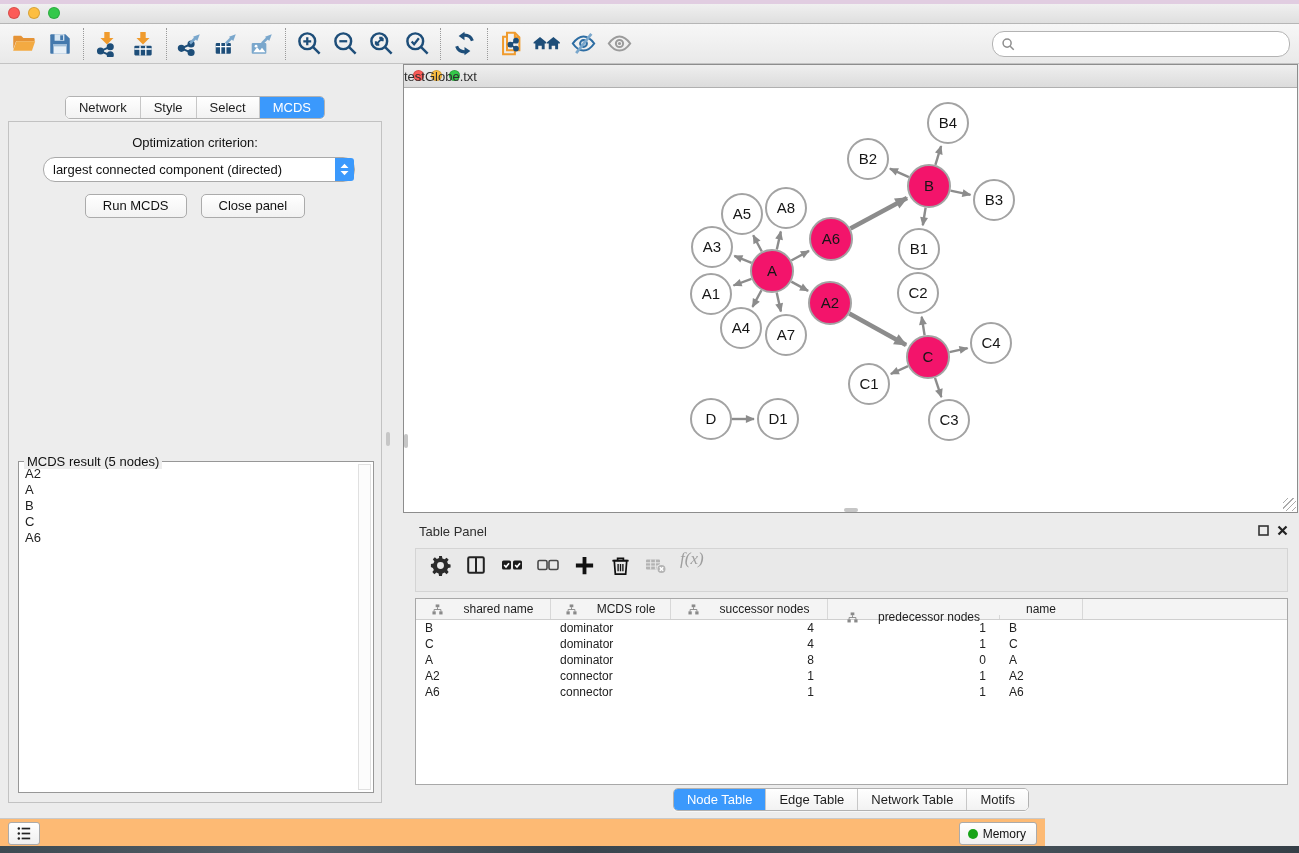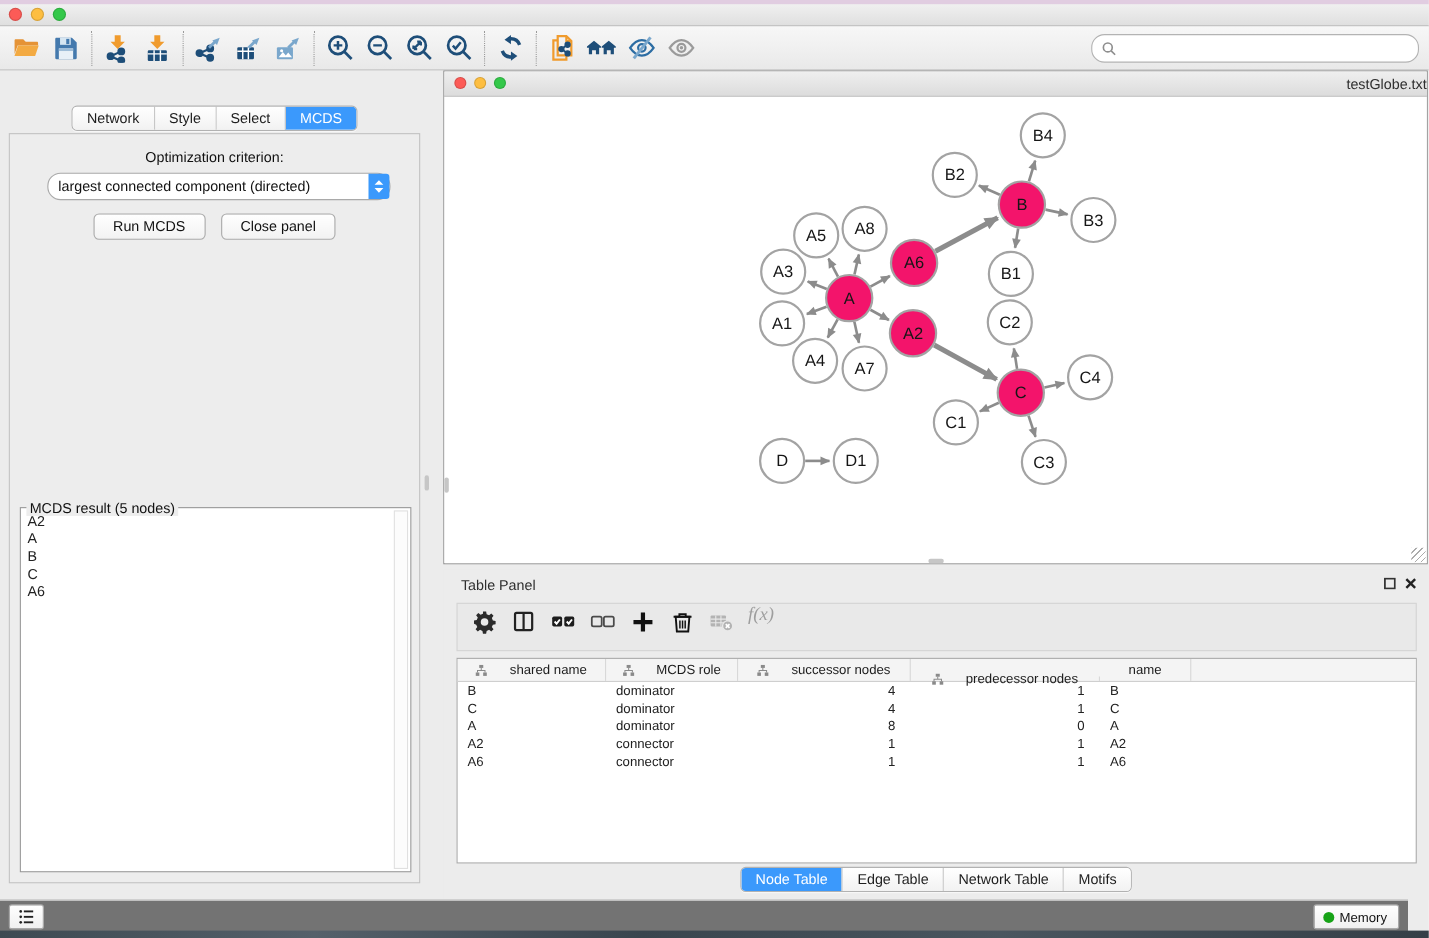--- a/index.html
+++ b/index.html
@@ -54,21 +54,21 @@
   .vscroll-track{position:absolute;top:2px;right:2px;bottom:2px;width:13px;background:#fcfcfc;border:1px solid #e0e0e0;box-sizing:border-box;}
   .scroll-mark{position:absolute;background:#c6c6c6;border-radius:2px;}
 
   
   #network-window{position:absolute;left:403px;top:64px;width:895px;height:449px;border:1px solid #8d8d8d;
                   background:#fff;box-sizing:border-box;}
   #nw-titlebar{position:absolute;left:0;top:0;right:0;height:22px;background:linear-gradient(#efefef,#dcdcdc);
                border-bottom:1px solid #b0b0b0;}
   #nw-titlebar .lights{top:5px;left:9px;gap:7px;}
   #nw-titlebar .light{width:11px;height:11px;}
-  #nw-titlebar .title{position:absolute;left:0;right:0;top:4px;text-align:right;font-size:13px;color:#2e2e2e;}
+  #nw-titlebar .title{position:absolute;left:0;right:0;top:4px;text-align:left;font-size:13px;color:#2e2e2e;}
   #nw-canvas{position:absolute;left:0;top:23px;right:0;bottom:0;background:#fff;}
   #resize-grip{position:absolute;right:1px;bottom:1px;width:13px;height:13px;
     background:repeating-linear-gradient(135deg,transparent 0 3px,#ababab 3px 4px);}
 
   
   #table-panel{position:absolute;left:403px;top:518px;width:896px;height:300px;background:#ececec;}
   #table-panel .panel-head{left:16px;right:11px;}
   #tp-toolbar{position:absolute;left:12px;right:11px;top:30px;height:44px;background:#e9e9e9;
               border:1px solid #d4d4d4;display:flex;align-items:flex-start;padding-left:8px;box-sizing:border-box;gap:4px;}
   .tp-btn{width:32px;height:32px;display:flex;align-items:center;justify-content:center;flex:0 0 auto;}
@@ -76,21 +76,21 @@
   #tp-table{position:absolute;left:12px;right:11px;top:80px;height:187px;background:#fff;border:1px solid #a8a8a8;
             box-sizing:border-box;overflow:hidden;font-size:12px;}
   .thead{display:flex;height:21px;background:#f4f4f4;border-bottom:1px solid #cfcfcf;box-sizing:border-box;}
   .th{display:flex;align-items:center;justify-content:center;gap:20px;border-right:1px solid #d8d8d8;
       box-sizing:border-box;color:#1c1c1c;}
   .trow{display:flex;height:16px;align-items:center;}
   .td{box-sizing:border-box;white-space:nowrap;overflow:hidden;}
   #tp-tabs-row{position:absolute;left:0;right:0;top:270px;display:flex;justify-content:center;}
 
   
-  #status-bar{position:absolute;left:0;top:818px;width:1280px;height:28px;background:#737373;border-top:1px solid #c9c9c9;}
+  #status-bar{position:absolute;left:0;top:818px;width:1045px;height:28px;background:#fdba74;border-top:1px solid #c9c9c9;}
   #list-btn{position:absolute;left:8px;top:3px;width:30px;height:21px;background:linear-gradient(#fff,#f0f0f0);
             border:1px solid #ababab;border-radius:3px;display:flex;align-items:center;justify-content:center;}
   #memory-btn{position:absolute;right:8px;top:3px;height:21px;padding:0 10px 0 8px;background:linear-gradient(#fff,#f0f0f0);
               border:1px solid #ababab;border-radius:3px;display:flex;align-items:center;gap:5px;font-size:12px;color:#111;}
   #memory-dot{width:10px;height:10px;border-radius:50%;background:#17a317;}
   #desktop-strip{position:absolute;left:0;top:846px;width:1299px;height:7px;
     background:linear-gradient(90deg,#3d4a52,#55606a 22%,#39454e 45%,#4a565f 70%,#353f47);}
 </style>
 </head>
 <body>

